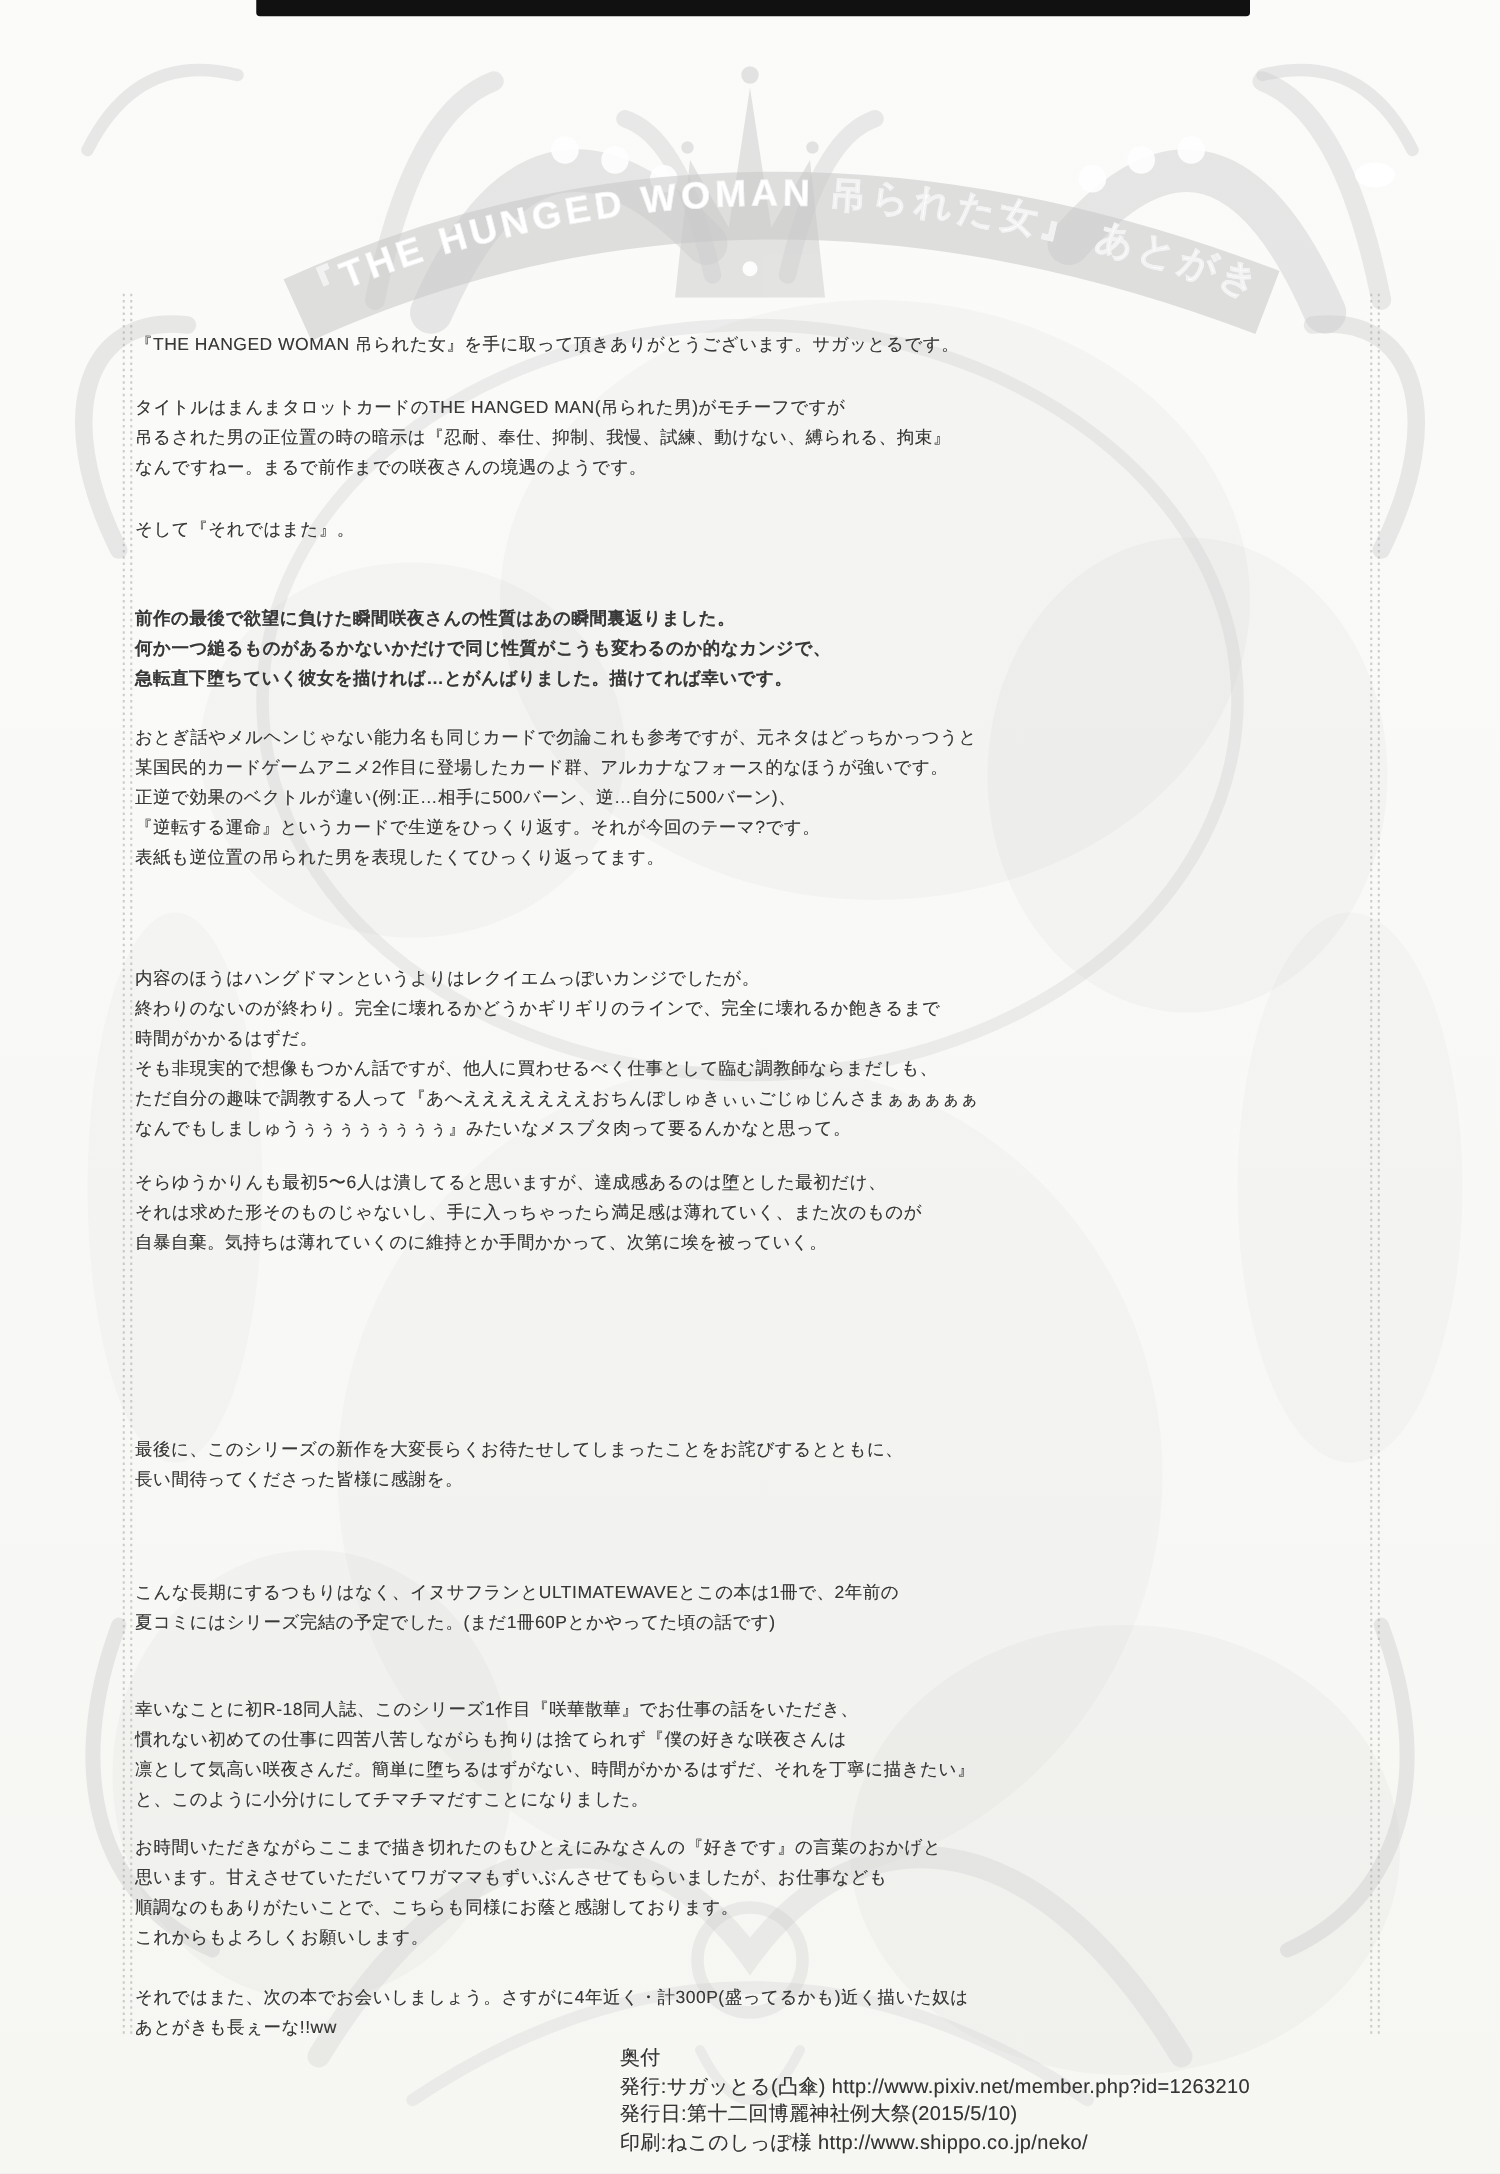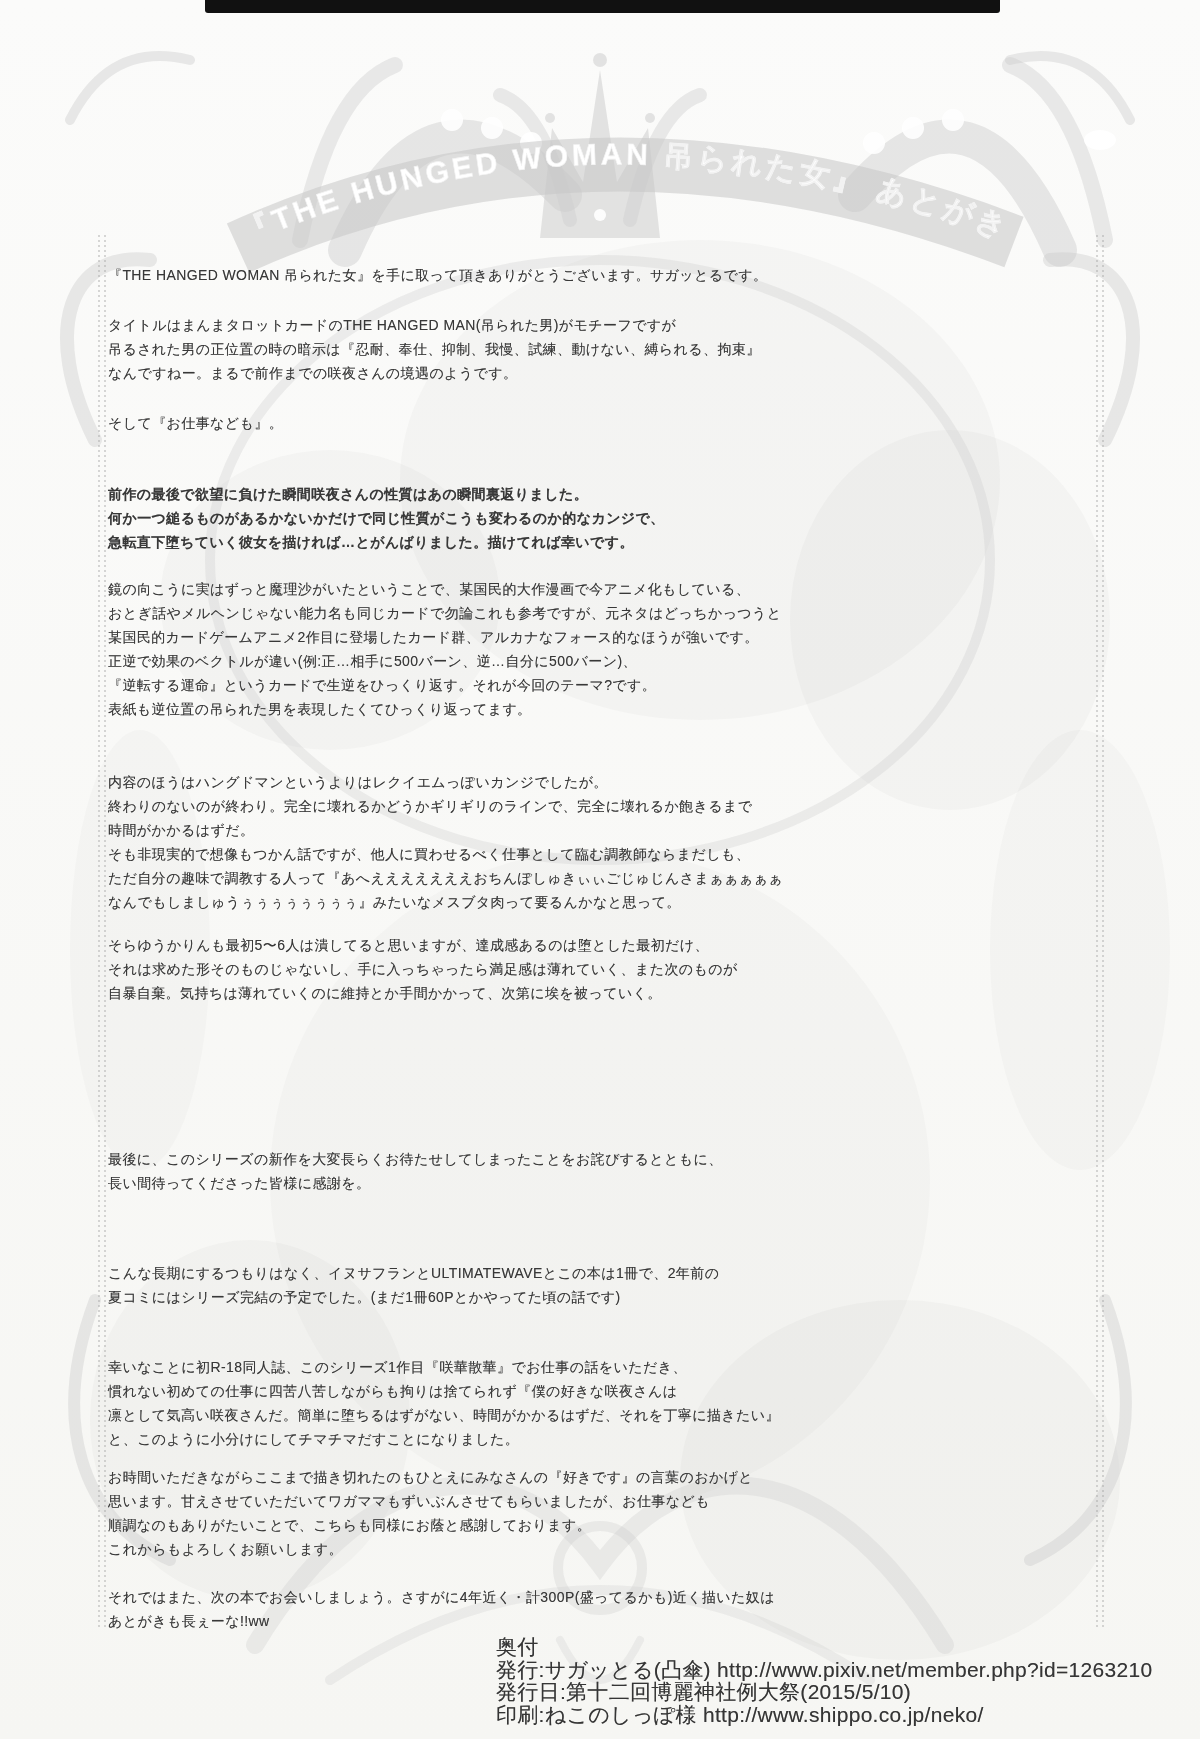--- a/index.html
+++ b/index.html
@@ -21,21 +21,21 @@
   .para{
     position:absolute;left:108px;width:1000px;
     font-size:14px;line-height:24px;letter-spacing:0.4px;
     color:#383838;
     text-shadow:0 0 0.4px #55555588;
     white-space:nowrap;
   }
   .line{height:24px;}
   .colophon{
     position:absolute;left:496px;top:1636px;
-    font-size:21px;line-height:22.5px;letter-spacing:0.3px;
+    font-size:16px;line-height:22.5px;letter-spacing:0.3px;
     color:#353535;white-space:nowrap;
     text-shadow:0 0 0.4px #55555588;
   }
   .arc-title-text{
     font-size:30px;
     font-weight:bold;
     letter-spacing:3.5px;
     fill:#ffffff;
     stroke:#f2f2f2;stroke-width:0.6px;
   }
@@ -120,29 +120,28 @@
   <div class="body-text" id="body-text">
       <div class="para" style="top: 263px;">
         <div class="line">『THE HANGED WOMAN 吊られた女』を手に取って頂きありがとうございます。サガッとるです。</div>
       </div>
       <div class="para" style="top: 313px;">
         <div class="line">タイトルはまんまタロットカードのTHE HANGED MAN(吊られた男)がモチーフですが</div>
         <div class="line">吊るされた男の正位置の時の暗示は『忍耐、奉仕、抑制、我慢、試練、動けない、縛られる、拘束』</div>
         <div class="line">なんですねー。まるで前作までの咲夜さんの境遇のようです。</div>
       </div>
       <div class="para" style="top: 411px;">
-        <div class="line">そして『お仕事なども』。</div>
+        <div class="line">そして『それではまた』。</div>
       </div>
       <div class="para" style="top: 482px; font-weight: bold;">
         <div class="line">前作の最後で欲望に負けた瞬間咲夜さんの性質はあの瞬間裏返りました。</div>
         <div class="line">何か一つ縋るものがあるかないかだけで同じ性質がこうも変わるのか的なカンジで、</div>
         <div class="line">急転直下堕ちていく彼女を描ければ…とがんばりました。描けてれば幸いです。</div>
       </div>
       <div class="para" style="top: 577px;">
-        <div class="line">鏡の向こうに実はずっと魔理沙がいたということで、某国民的大作漫画で今アニメ化もしている、</div>
         <div class="line">おとぎ話やメルヘンじゃない能力名も同じカードで勿論これも参考ですが、元ネタはどっちかっつうと</div>
         <div class="line">某国民的カードゲームアニメ2作目に登場したカード群、アルカナなフォース的なほうが強いです。</div>
         <div class="line">正逆で効果のベクトルが違い(例:正…相手に500バーン、逆…自分に500バーン)、</div>
         <div class="line">『逆転する運命』というカードで生逆をひっくり返す。それが今回のテーマ?です。</div>
         <div class="line">表紙も逆位置の吊られた男を表現したくてひっくり返ってます。</div>
       </div>
       <div class="para" style="top: 770px;">
         <div class="line">内容のほうはハングドマンというよりはレクイエムっぽいカンジでしたが。</div>
         <div class="line">終わりのないのが終わり。完全に壊れるかどうかギリギリのラインで、完全に壊れるか飽きるまで</div>
         <div class="line">時間がかかるはずだ。</div>

